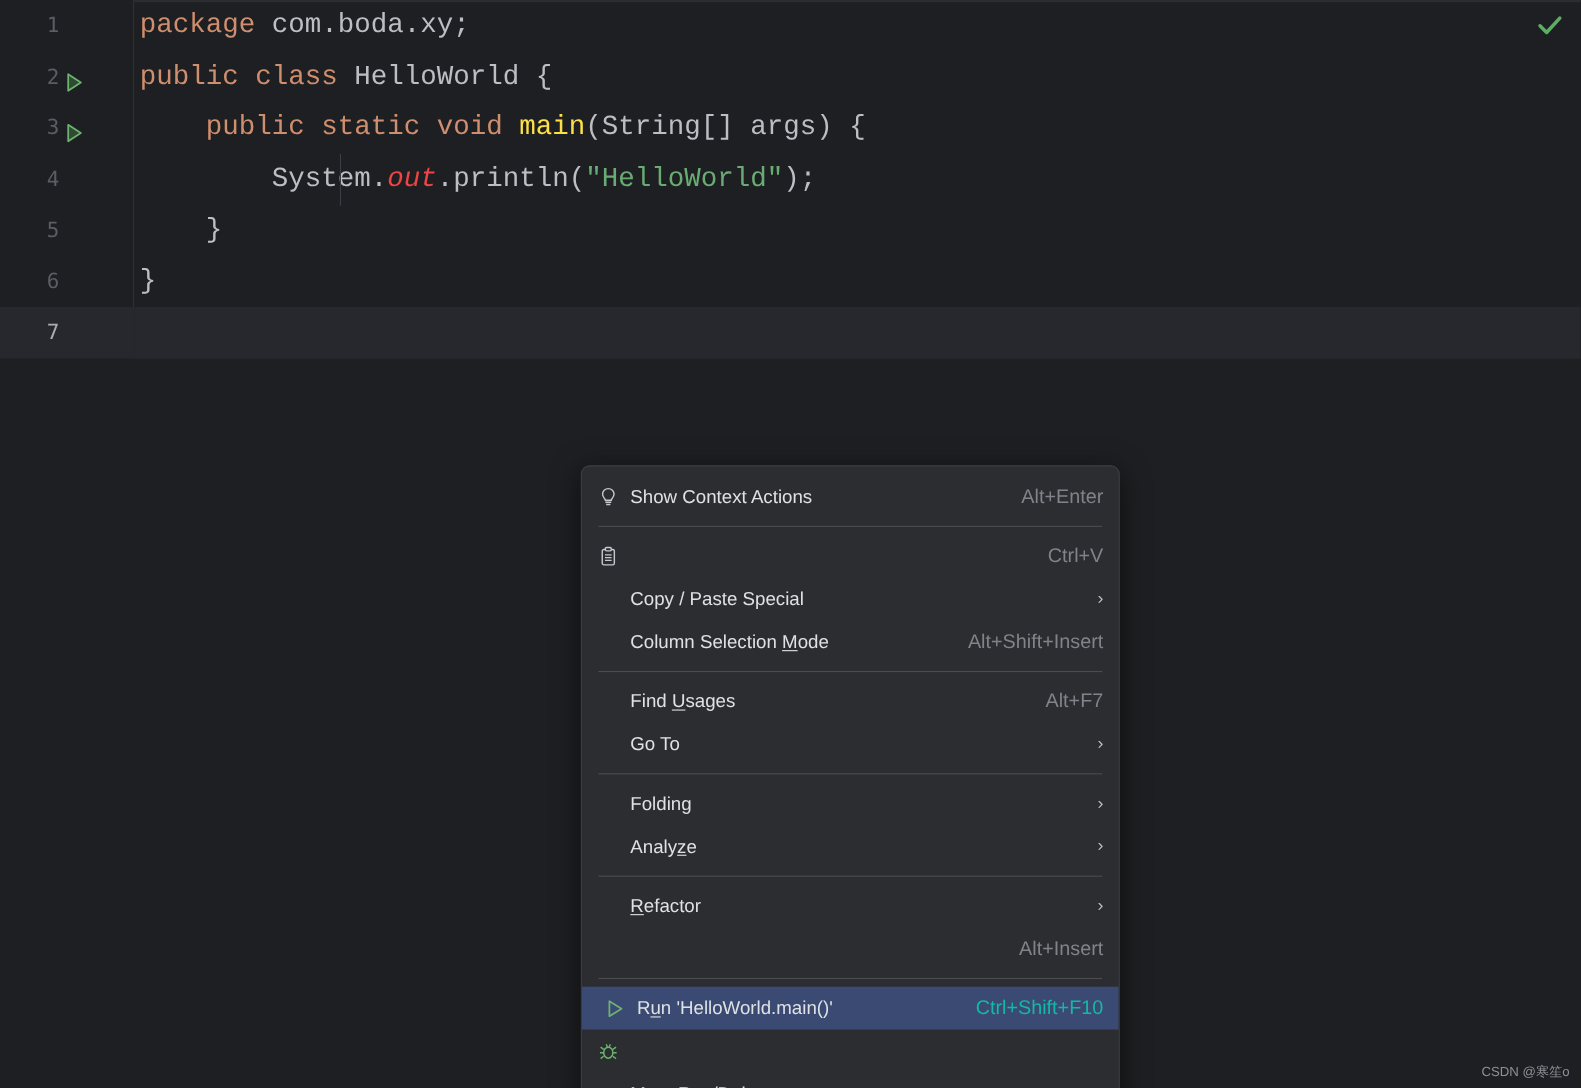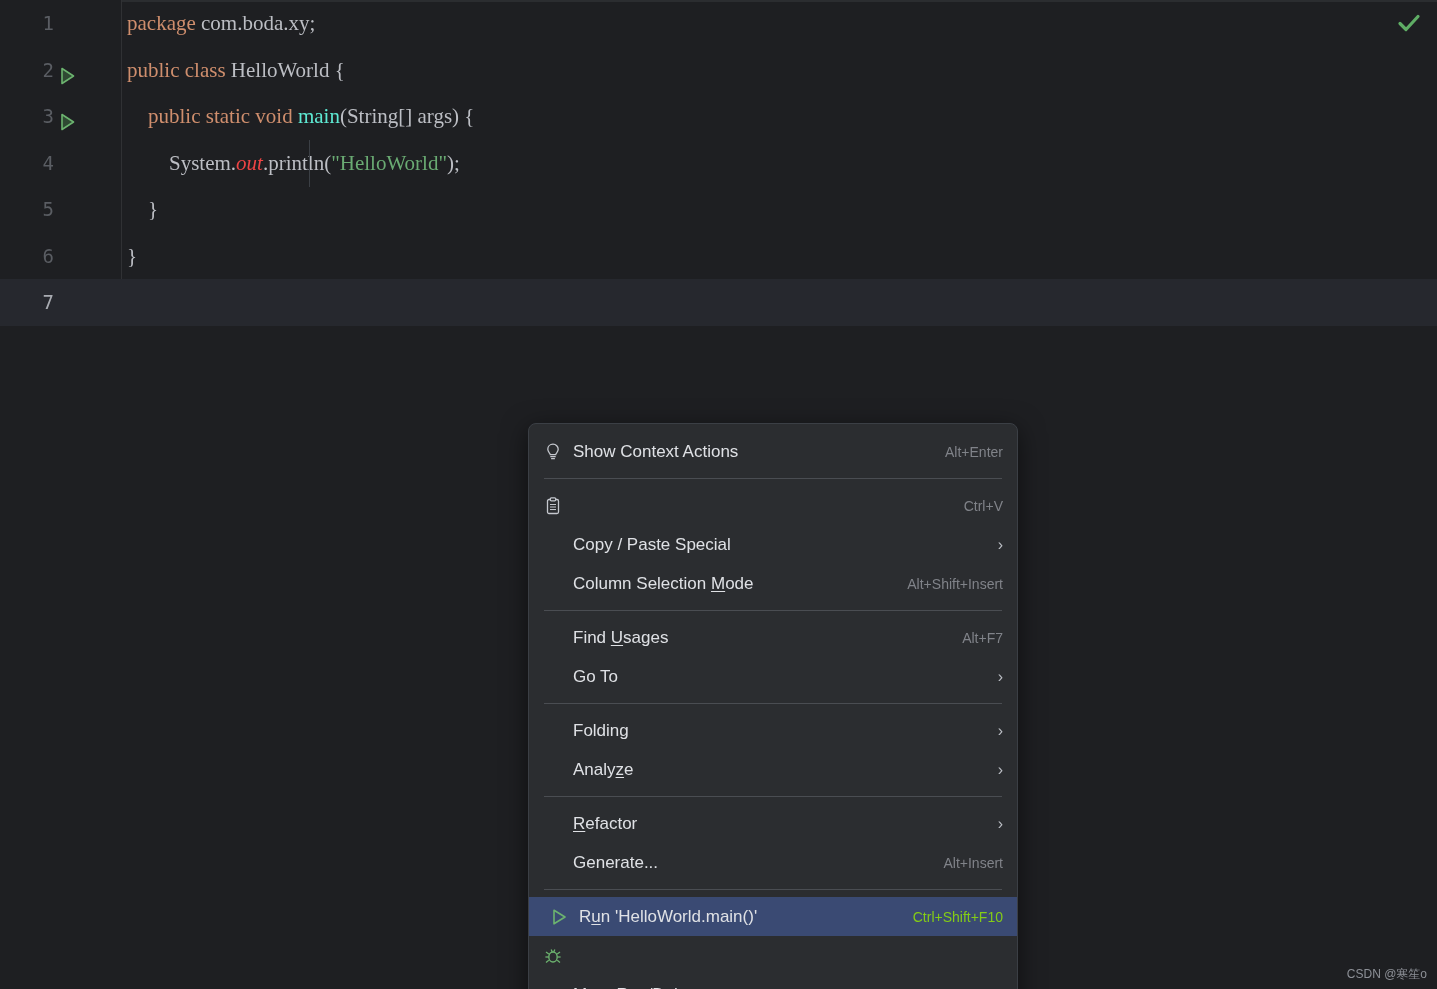--- a/index.html
+++ b/index.html
@@ -37,31 +37,31 @@
   .ln.current { color: #a9acb2; }
   .run-marker {
     position: absolute; left: 56px; top: 50%; transform: translateY(-50%);
     width: 22px; height: 22px;
   }
   .code-lines {
     position: absolute; left: 122px; top: 0; right: 0; height: 326px;
   }
   .code-lines .line-row {
     padding-left: 5px;
-    font-family: Liberation Serif, serif;
-    font-size: 21px;
+    font-family: Liberation Mono, monospace;
+    font-size: 25px;
     color: #bcbec4;
     white-space: pre;
   }
   .row-current { background: #26282e; }
   .gutter .row-current { background: #26282e; }
 
   .tok-kw      { color: #cf8e6d; }
   .tok-id      { color: #bcbec4; }
-  .tok-method  { color: #5eead4; }
+  .tok-method  { color: #fde047; }
   .tok-string  { color: #6aab73; }
   .tok-field   { color: #ef4444; font-style: italic; }
 
   .indent-guide {
     position: absolute; left: 187px; top: 140px;
     width: 1px; height: 47px; background: #3b3f45;
   }
 
   .inspection-check {
     position: absolute; right: 15px; top: 10px; width: 26px; height: 26px;
@@ -94,21 +94,21 @@
     justify-content: space-between;
   }
   .mi.selected { background: #3a4a73; padding-left: 20px; }
   .mi-icon {
     width: 30px; min-width: 30px; height: 22px;
     display: flex; align-items: center; justify-content: flex-start;
   }
   .mi-label { flex: 1 1 auto; white-space: nowrap; }
   .mi-label u { text-decoration: underline; text-underline-offset: 2px; }
   .mi-shortcut {
-    color: #808389; font-size: 14px; white-space: nowrap; padding-left: 18px;
+    color: #808389; font-size: 18px; white-space: nowrap; padding-left: 18px;
   }
   .mi-arrow {
     color: #b9bcc2; font-size: 16px; padding-left: 18px; line-height: 1;
   }
   .separator {
     height: 1px; background: #4a4d52; margin: 7px 15px;
   }
 
   
   .watermark {
@@ -254,34 +254,33 @@
     <div class="separator"></div>
 
     <div class="mi">
       <span class="mi-icon"></span>
       <span class="mi-label"><u>R</u><span>efactor</span></span>
       <span class="mi-arrow">›</span>
     </div>
 
     <div class="mi">
       <span class="mi-icon"></span>
-      <span class="mi-label"><span>Generate...</span></span>
       <span class="mi-shortcut">Alt+Insert</span>
     </div>
 
     <div class="separator"></div>
 
     <div class="mi selected">
       <span class="mi-icon">
         <svg width="20" height="20" viewBox="0 0 20 20">
           <path d="M5 3.2 L16 10 L5 16.8 Z" fill="none" stroke="#6cb36f" stroke-width="1.6" stroke-linejoin="round"></path>
         </svg>
       </span>
       <span class="mi-label"><span>R</span><u>u</u><span>n 'HelloWorld.main()'</span></span>
-      <span class="mi-shortcut" style="color:#84cc16">Ctrl+Shift+F10</span>
+      <span class="mi-shortcut" style="color:#14b8a6">Ctrl+Shift+F10</span>
     </div>
 
     <div class="mi">
       <span class="mi-icon">
         <svg width="20" height="20" viewBox="0 0 20 20">
           <ellipse cx="10" cy="11" rx="4.2" ry="5" fill="none" stroke="#6cb36f" stroke-width="1.4"></ellipse>
           <line x1="5.8" y1="8" x2="3" y2="6" stroke="#6cb36f" stroke-width="1.3"></line>
           <line x1="14.2" y1="8" x2="17" y2="6" stroke="#6cb36f" stroke-width="1.3"></line>
           <line x1="5.5" y1="11" x2="2.4" y2="11" stroke="#6cb36f" stroke-width="1.3"></line>
           <line x1="14.5" y1="11" x2="17.6" y2="11" stroke="#6cb36f" stroke-width="1.3"></line>

